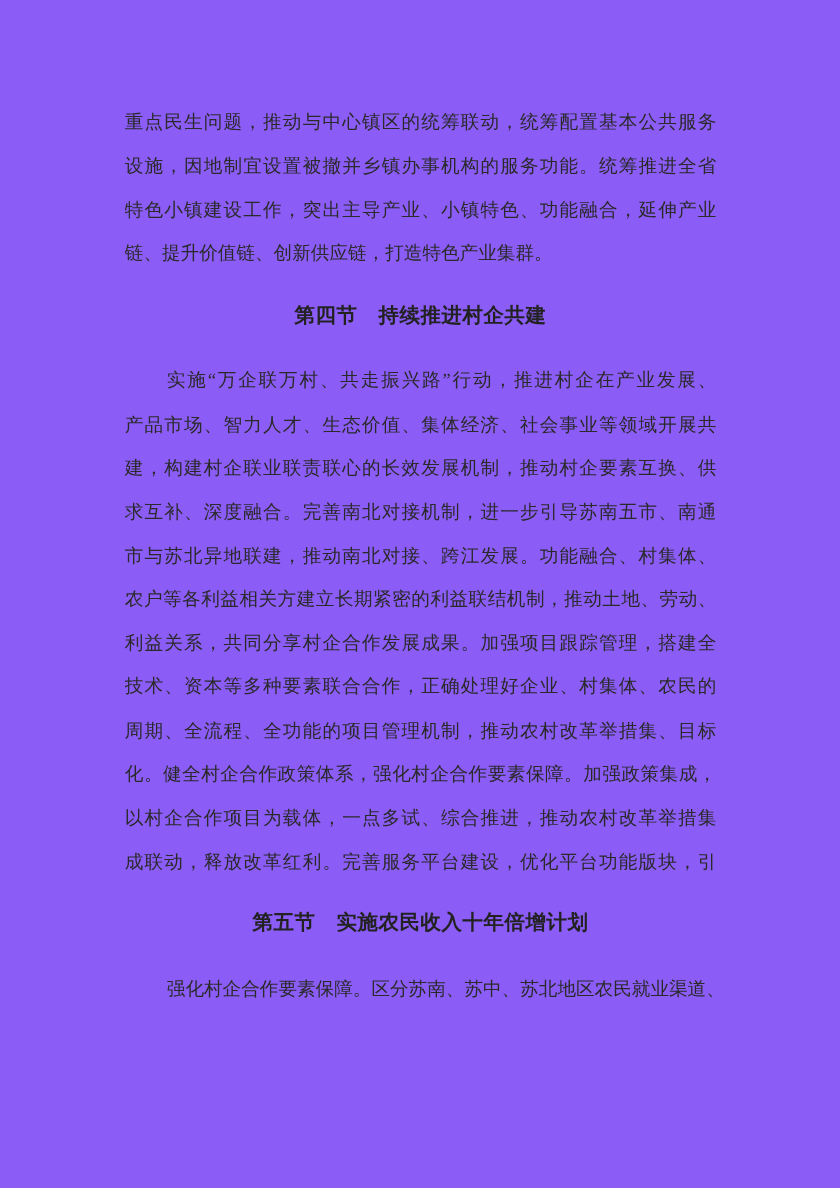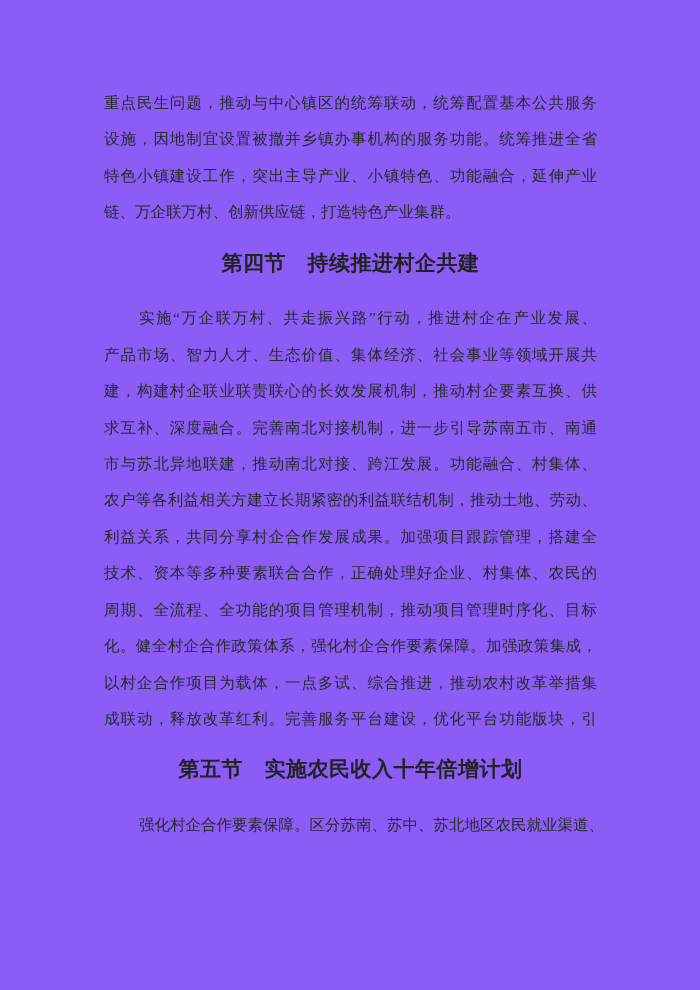--- a/index.html
+++ b/index.html
@@ -29,51 +29,51 @@
     overflow: hidden;
     white-space: nowrap;
   }
   .line.first { text-indent: 35px; }
   .line.lastline { text-align-last: left; }
   .heading {
     height: 36.45px;
     line-height: 36.45px;
     margin: 14px 0 19px 0;
     font-weight: bold;
-    font-size: 21px;
+    font-size: 17px;
     text-align: center;
     letter-spacing: 0.5px;
     color: #222222;
   }
 </style>
 </head>
 <body>
 
 <div class="page">
   <div class="doc">
 
     <div>
       <div class="line">重点民生问题，推动与中心镇区的统筹联动，统筹配置基本公共服务</div>
       <div class="line">设施，因地制宜设置被撤并乡镇办事机构的服务功能。统筹推进全省</div>
       <div class="line">特色小镇建设工作，突出主导产业、小镇特色、功能融合，延伸产业</div>
-      <div class="line lastline">链、万企联万村、创新供应链，打造特色产业集群。</div>
+      <div class="line lastline">链、提升价值链、创新供应链，打造特色产业集群。</div>
     </div>
 
     <div class="heading">第四节　持续推进村企共建</div>
 
     <div>
       <div class="line first">实施“万企联万村、共走振兴路”行动，推进村企在产业发展、</div>
       <div class="line">产品市场、智力人才、生态价值、集体经济、社会事业等领域开展共</div>
       <div class="line">建，构建村企联业联责联心的长效发展机制，推动村企要素互换、供</div>
       <div class="line">求互补、深度融合。完善南北对接机制，进一步引导苏南五市、南通</div>
       <div class="line">市与苏北异地联建，推动南北对接、跨江发展。功能融合、村集体、</div>
       <div class="line">农户等各利益相关方建立长期紧密的利益联结机制，推动土地、劳动、</div>
       <div class="line">利益关系，共同分享村企合作发展成果。加强项目跟踪管理，搭建全</div>
       <div class="line">技术、资本等多种要素联合合作，正确处理好企业、村集体、农民的</div>
-      <div class="line">周期、全流程、全功能的项目管理机制，推动项目管理时序化、目标</div>
+      <div class="line">周期、全流程、全功能的项目管理机制，推动农村改革举措集、目标</div>
       <div class="line">化。健全村企合作政策体系，强化村企合作要素保障。加强政策集成，</div>
       <div class="line">以村企合作项目为载体，一点多试、综合推进，推动农村改革举措集</div>
       <div class="line">成联动，释放改革红利。完善服务平台建设，优化平台功能版块，引</div>
     </div>
 
     <div class="heading">第五节　实施农民收入十年倍增计划</div>
 
     <div>
       <div class="line first">强化村企合作要素保障。区分苏南、苏中、苏北地区农民就业渠道、</div>
     </div>

